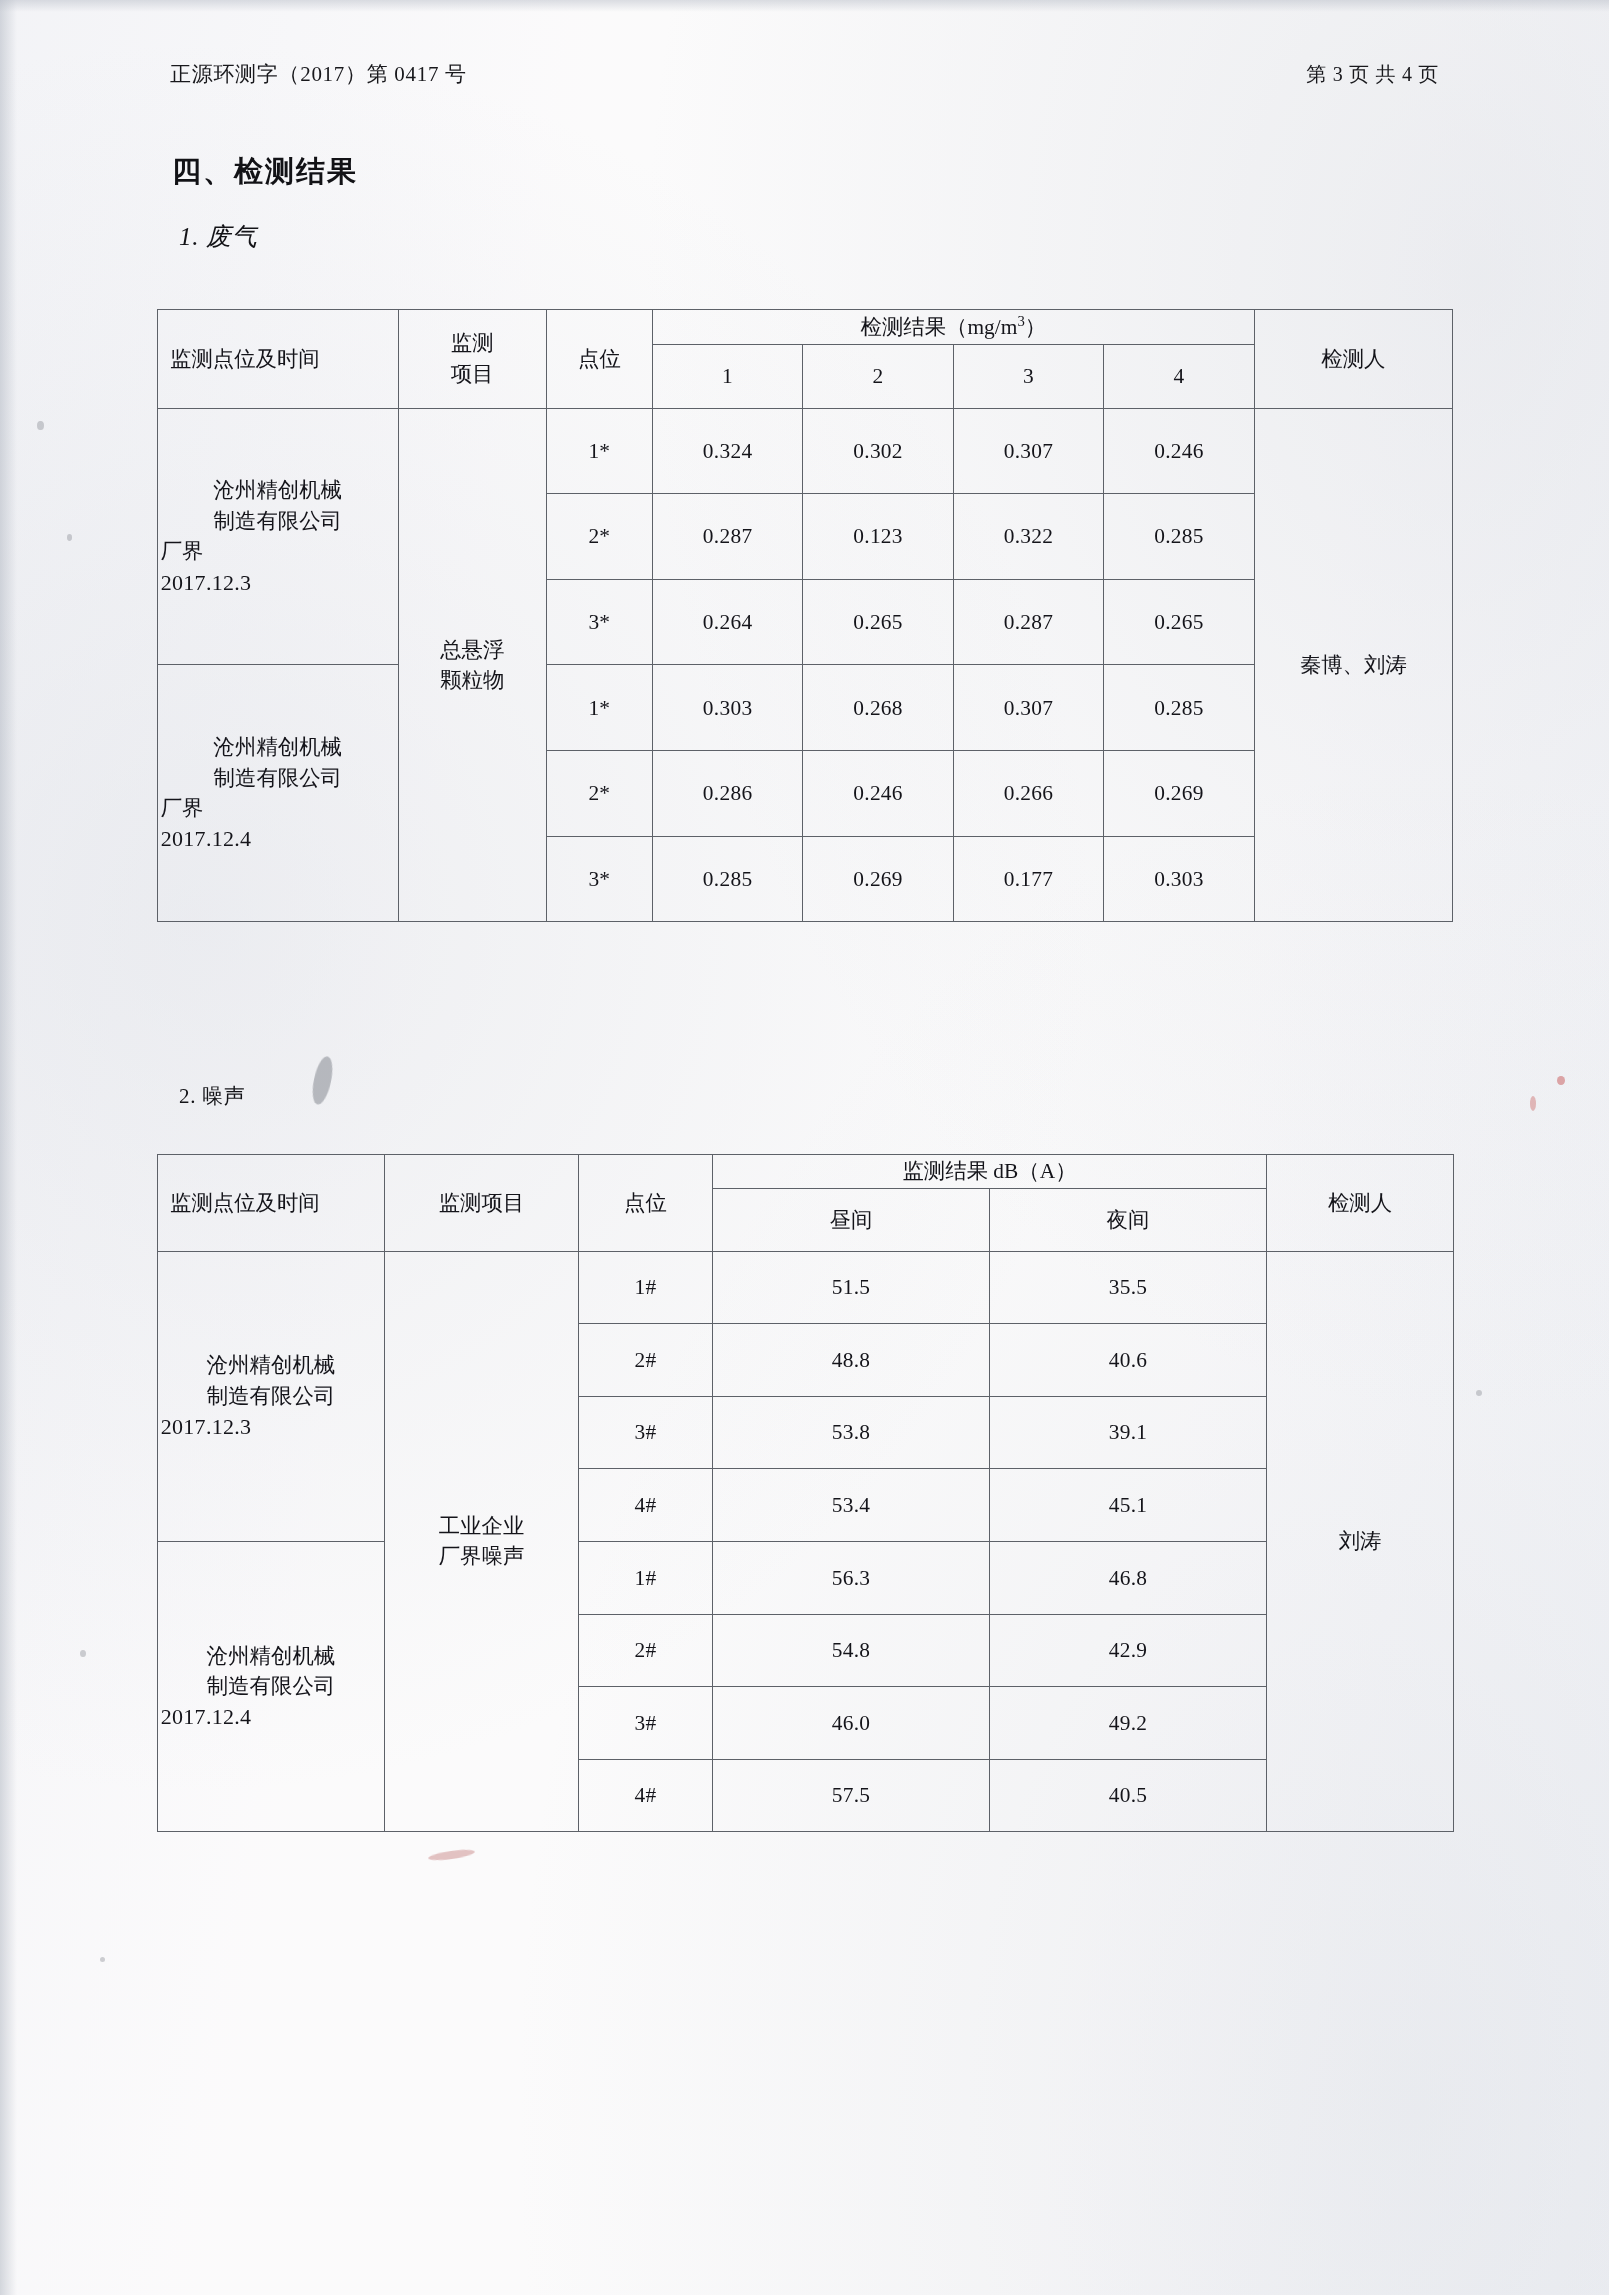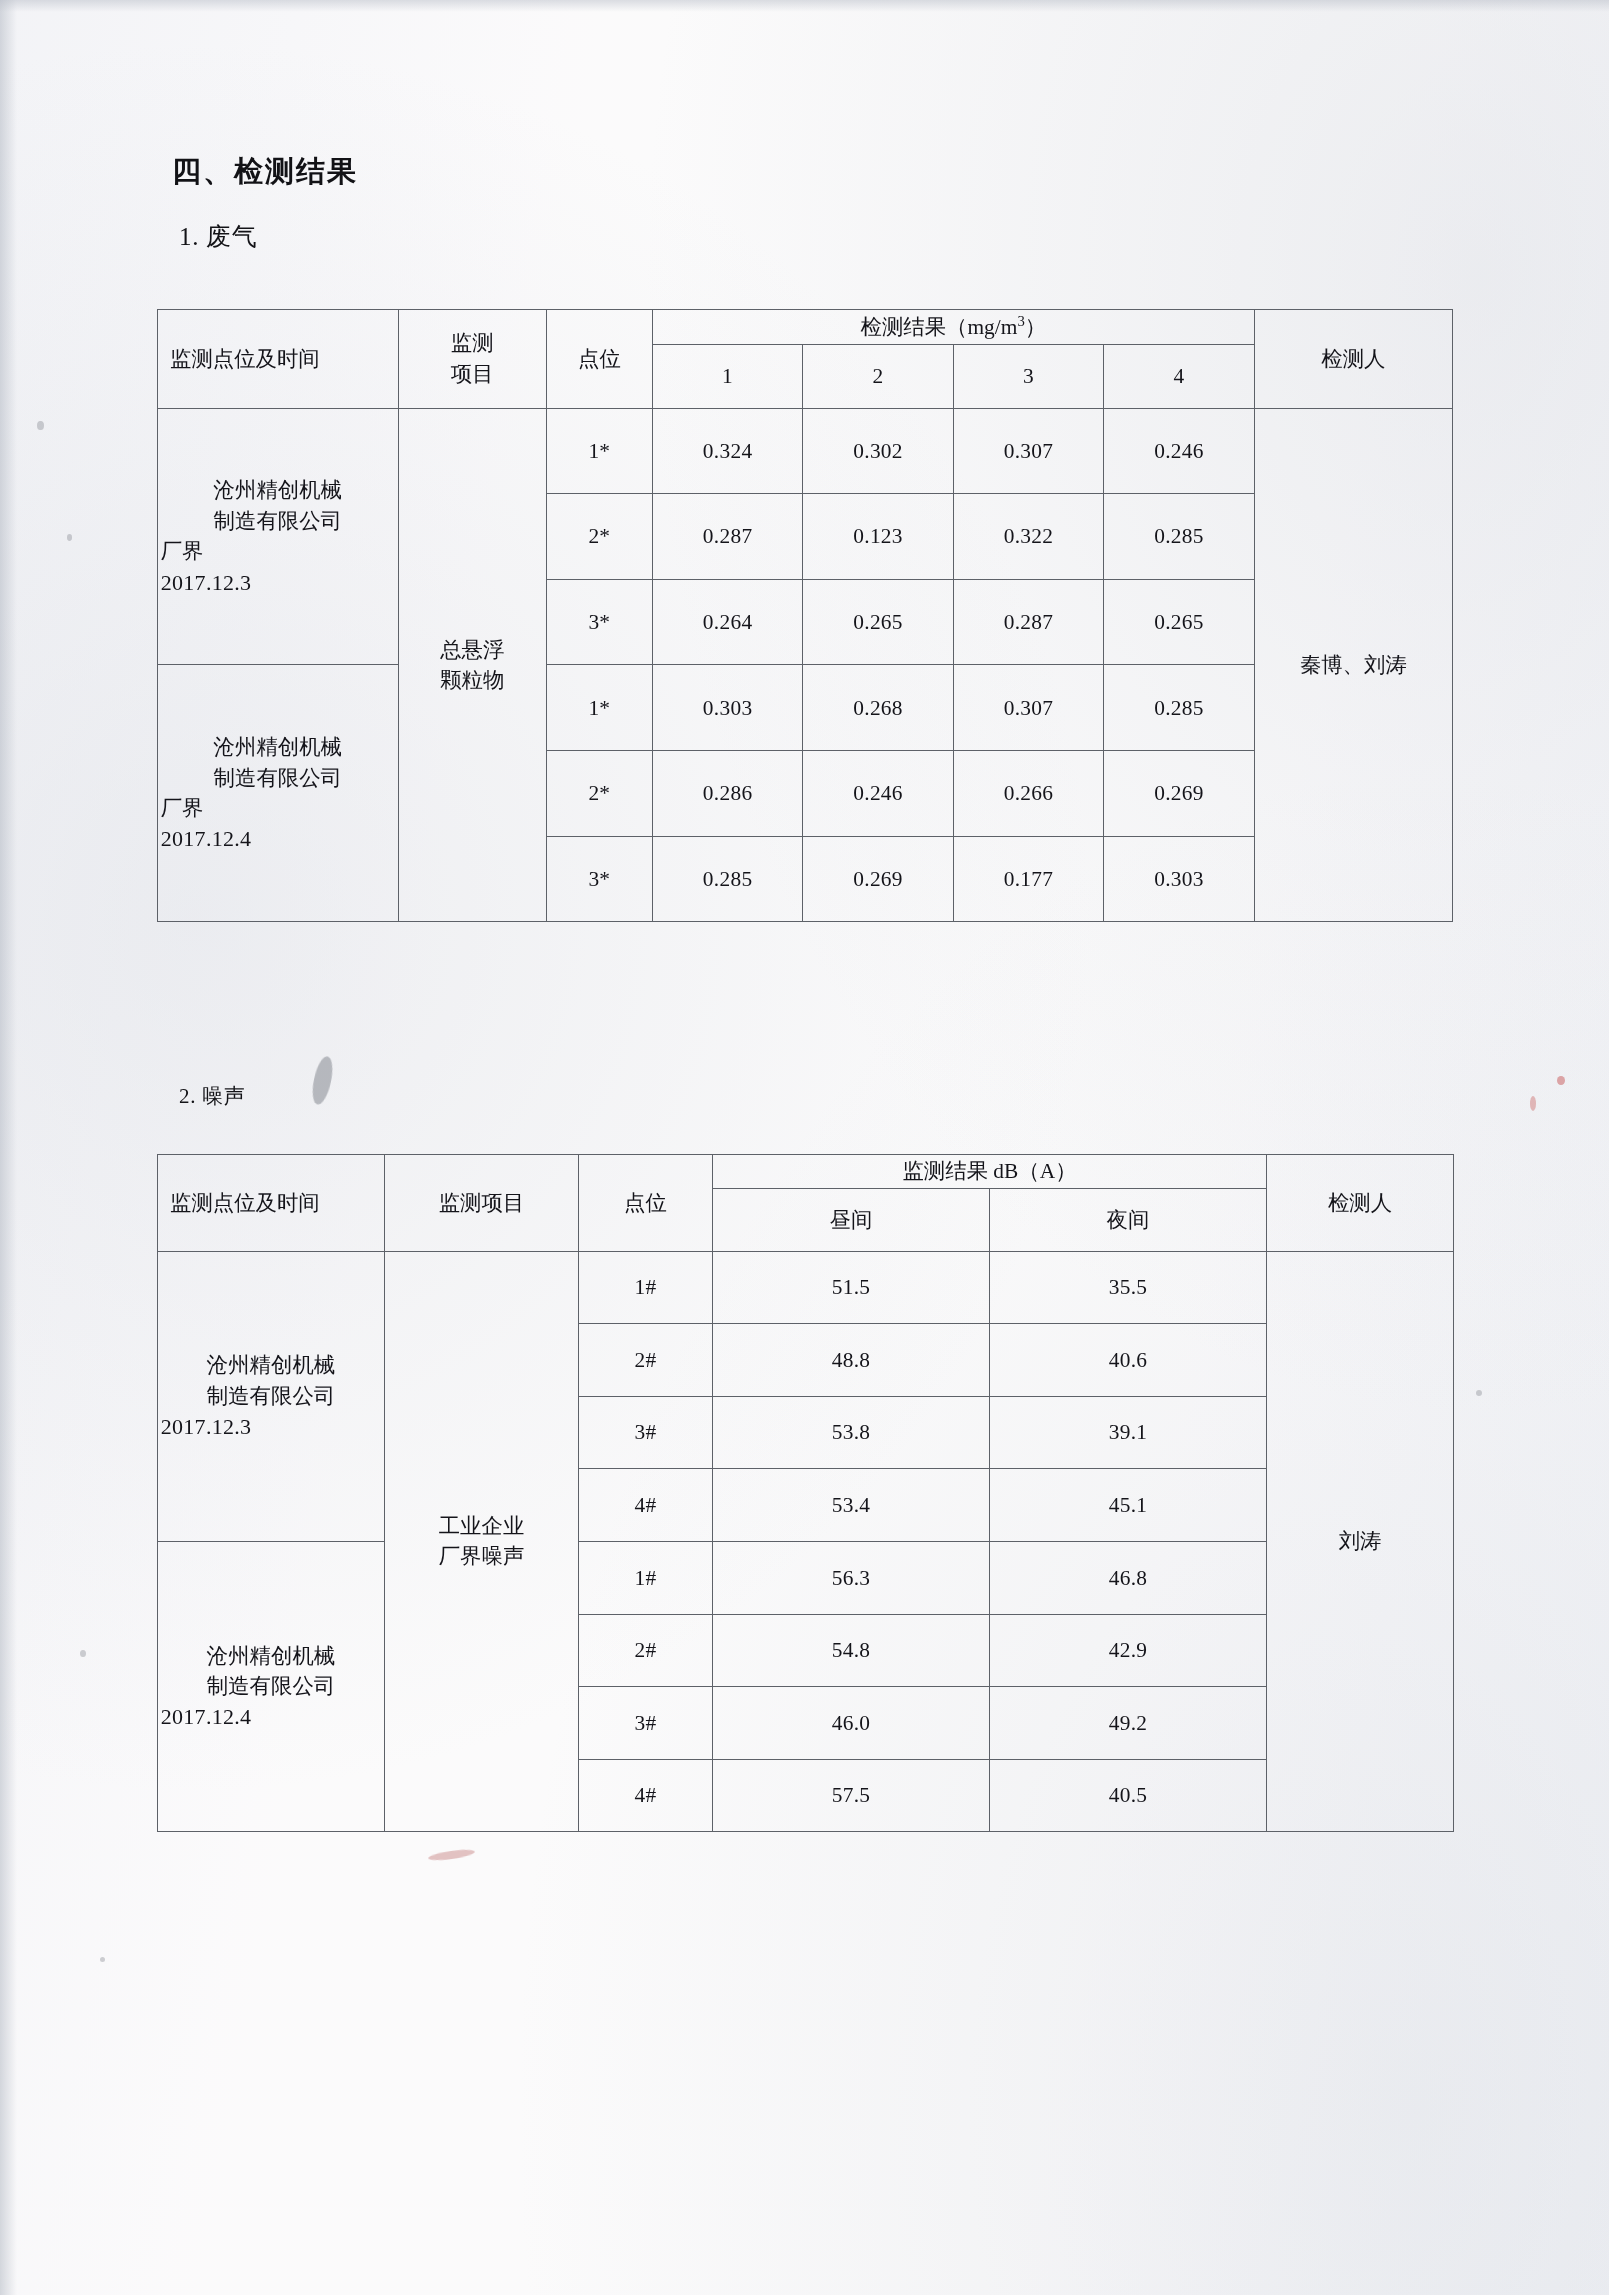--- a/index.html
+++ b/index.html
@@ -68,20 +68,21 @@
     color: #121216;
     font-family: "DejaVu Serif", "Liberation Serif", serif;
   }
   .sub-title-1 {
     position: absolute;
     left: 179px;
     top: 220px;
     font-size: 25px;
     letter-spacing: 0.7px;
     color: #131317;
+    font-style: italic;
   }
   .sub-title-2 {
     position: absolute;
     left: 179px;
     top: 1082px;
     font-size: 21px;
     letter-spacing: 0.7px;
     color: #131317;
   }
 
@@ -149,20 +150,24 @@
   <div class="speck" style="left:37px; top:421px; width:6.7px; height:9.4px;"></div>
   <div class="speck" style="left:67px; top:534px; width:5.3px; height:6.7px;"></div>
   <div class="speck" style="left:1557px; top:1076px; width:8px; height:9.4px; background:rgba(196,72,70,0.45);"></div>
   <div class="speck" style="left:1530px; top:1096px; width:6px; height:14.7px; background:rgba(196,72,70,0.35);"></div>
   <div class="speck" style="left:1476px; top:1390px; width:6px; height:6px;"></div>
   <div class="speck" style="left:80px; top:1650px; width:6px; height:7.3px;"></div>
   <div class="speck" style="left:100px; top:1957px; width:5.3px; height:5.3px;"></div>
   <div class="ink-smudge" style="left:314px; top:1056px; width:17.4px; height:49px; background:rgba(110,115,124,0.45); transform:rotate(12deg);"></div>
   <div class="ink-smudge" style="left:428px; top:1851px; width:47px; height:8px; background:rgba(180,90,90,0.35); transform:rotate(-8deg);"></div>
 
+  <div class="header">
+    <div class="doc-no">正源环测字（2017）第 0417 号</div>
+    <div class="page-no">第 3 页  共 4 页</div>
+  </div>
 
   <div class="section-title">四、检测结果</div>
   <div class="sub-title-1">1. 废气</div>
   <div class="sub-title-2">2. 噪声</div>
 
   <table class="rpt t-air">
     <colgroup>
       <col style="width:227px">
       <col style="width:140px">
       <col style="width:100px">

